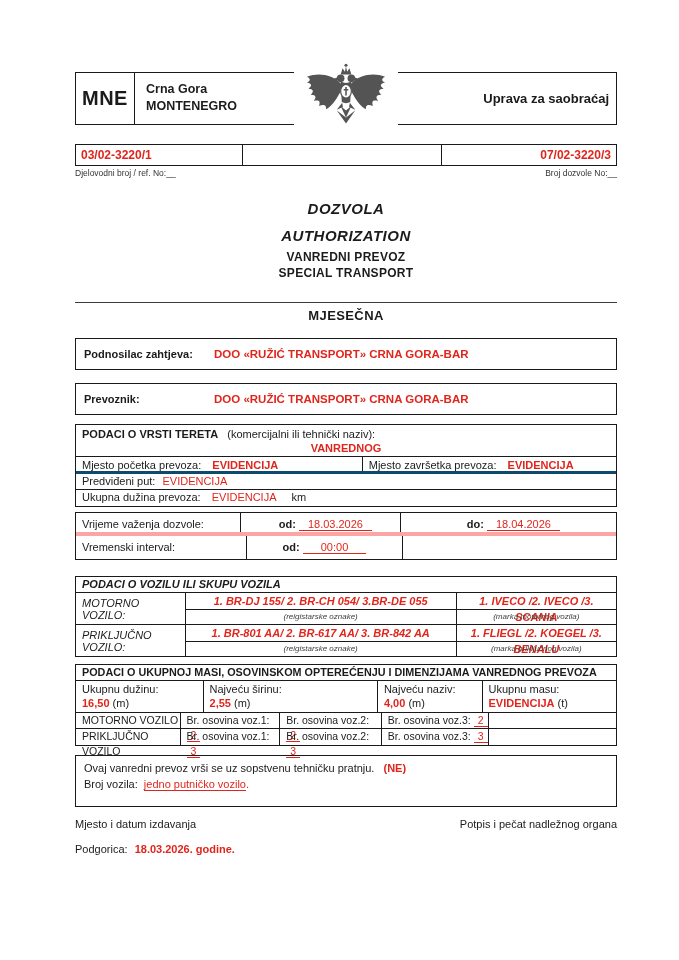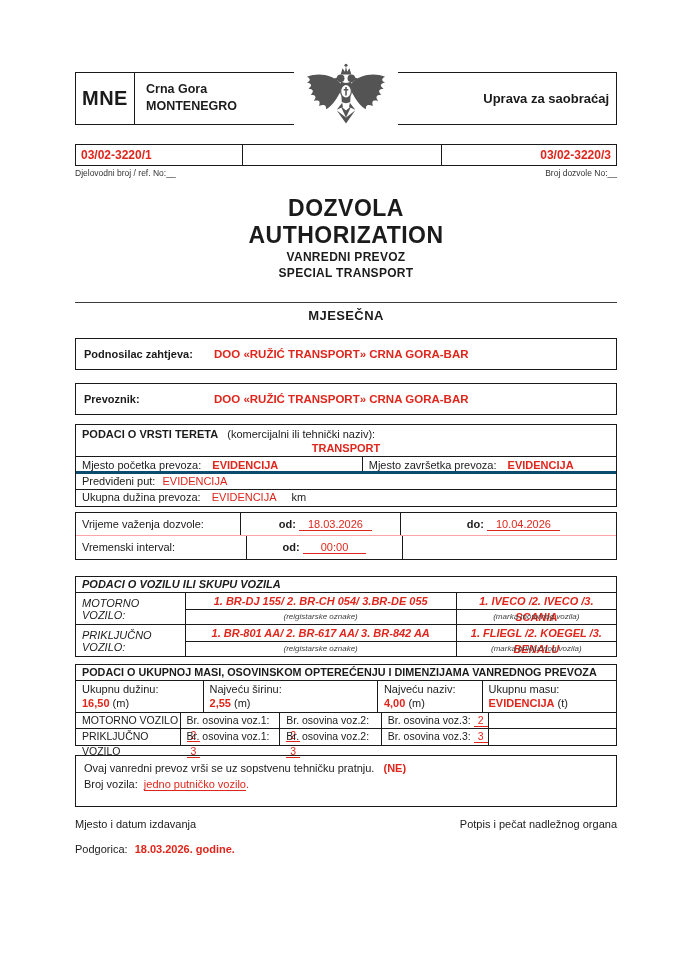--- a/index.html
+++ b/index.html
@@ -36,21 +36,21 @@
   
   .ref-table { display: flex; border: 1.2px solid #1a1a1a; height: 22px; margin-top: 19px; font-weight: bold; font-size: 12px; }
   .ref-cell { line-height: 20px; }
   .ref-left  { width: 31%;  border-right: 1.2px solid #1a1a1a; padding-left: 5px; }
   .ref-mid   { width: 36.7%; border-right: 1.2px solid #1a1a1a; }
   .ref-right { width: 32.3%; text-align: right; padding-right: 5px; }
   .ref-captions { display: flex; justify-content: space-between; font-size: 8.5px; color: #333; margin-top: 2px; }
 
   
   .title-block { text-align: center; margin-top: 17px; }
-  .title-main { font-size: 23px; font-weight: bold; line-height: 27px; letter-spacing: .5px; }
+  .title-main { font-size: 15px; font-weight: bold; line-height: 27px; letter-spacing: .5px; font-style: italic; }
   .title-sub  { font-size: 12px;  font-weight: bold; line-height: 16px; letter-spacing: .3px; }
   .title-hr { border: none; border-top: 1.5px solid #3a3a3a; margin-top: 21px; }
   .period { text-align: center; font-size: 13px; font-weight: bold; margin-top: 5px; letter-spacing: .4px; }
 
   
   .doc-box {
     border: 1.5px solid #1a1a1a; height: 32px;
     display: flex; align-items: center; padding: 0 8px;
   }
   .doc-box .lbl { width: 130px; font-weight: bold; }
@@ -65,21 +65,21 @@
   .cargo-places { display: flex; border-bottom: 3px solid #0c4a6e; height: 17px; line-height: 16px; }
   .cargo-places .half-l { width: 53.1%; border-right: 1px solid #1a1a1a; padding-left: 6px; }
   .cargo-places .half-r { width: 46.9%; padding-left: 6px; }
   .cargo-route  { height: 16px; line-height: 15px; border-bottom: 1px solid #1a1a1a; padding-left: 6px; }
   .cargo-length { height: 16px; line-height: 15px; padding-left: 6px; }
   .v-gap { display: inline-block; width: 8px; }
 
   
   .val-table { border: 1.5px solid #1a1a1a; margin-top: 5px; }
   .val-row { display: flex; height: 23px; line-height: 22px; }
-  .val-row.first { border-bottom: 1px solid #fca5a5; gap: 10px; }
+  .val-row.first { border-bottom: 4px solid #fca5a5; gap: 10px; }
   .val-label { width: 31.7%; border-right: 1px solid #1a1a1a; padding-left: 6px; }
   .val-od { width: 28.8%; border-right: 1px solid #1a1a1a; text-align: center; }
   .val-do { width: 39.5%; text-align: center; }
   .d-pad { padding: 0 9px; }
   .t-pad { padding: 0 18px; }
 
   
   .veh-table { border: 1.5px solid #1a1a1a; margin-top: 16px; font-style: italic; }
   .veh-head { font-weight: bold; border-bottom: 1px solid #1a1a1a; height: 16px; line-height: 15px; padding-left: 6px; }
   .veh-row { display: flex; }
@@ -148,21 +148,21 @@
         </g>
         <ellipse cx="60" cy="38" rx="7" ry="9" fill="#ffffff" stroke="#545454" stroke-width="1.6"></ellipse>
         <path d="M57 35 h6 v2 h-6 z M59 32.5 h2 v11 h-2 z" fill="#545454"></path>
       </svg>
     </div>
   </div>
 
   <div class="ref-table">
     <div class="ref-cell ref-left red">03/02-3220/1</div>
     <div class="ref-cell ref-mid"></div>
-    <div class="ref-cell ref-right red">03/02-3220/3</div>
+    <div class="ref-cell ref-right red">07/02-3220/3</div>
   </div>
   <div class="ref-captions">
     <span>Djelovodni broj / ref. No:__</span>
     <span>Broj dozvole No:__</span>
   </div>
 
   <div class="title-block">
     <div class="title-main">DOZVOLA</div>
     <div class="title-main">AUTHORIZATION</div>
     <div class="title-sub">VANREDNI PREVOZ</div>
@@ -180,21 +180,21 @@
     <span class="lbl">Prevoznik:</span>
     <span class="val red">DOO «RUŽIĆ TRANSPORT» CRNA GORA-BAR</span>
   </div>
 
   <div class="cargo-box">
     <div class="cargo-head">
       <span class="bold">PODACI O VRSTI TERETA</span>
       <span class="v-gap" style="width:3px"></span>
       <span>(komercijalni ili tehnički naziv):</span>
     </div>
-    <div class="cargo-name red">TRANSPORT</div>
+    <div class="cargo-name red">VANREDNOG</div>
     <div class="cargo-places">
       <div class="half-l">
         <span>Mjesto početka prevoza:</span><span class="v-gap"></span>
         <span class="red bold">EVIDENCIJA</span>
       </div>
       <div class="half-r">
         <span>Mjesto završetka prevoza:</span><span class="v-gap"></span>
         <span class="red bold">EVIDENCIJA</span>
       </div>
     </div>
@@ -211,21 +211,21 @@
 
   <div class="val-table">
     <div class="val-row first">
       <div class="val-label">Vrijeme važenja dozvole:</div>
       <div class="val-od">
         <span class="bold">od:</span>
         <span class="red uline d-pad">18.03.2026</span>
       </div>
       <div class="val-do">
         <span class="bold">do:</span>
-        <span class="red uline d-pad">10.04.2026</span>
+        <span class="red uline d-pad">18.04.2026</span>
       </div>
     </div>
     <div class="val-row">
       <div class="val-label">Vremenski interval:</div>
       <div class="val-od">
         <span class="bold">od:</span>
         <span class="red uline t-pad">00:00</span>
       </div>
     </div>
   </div>

